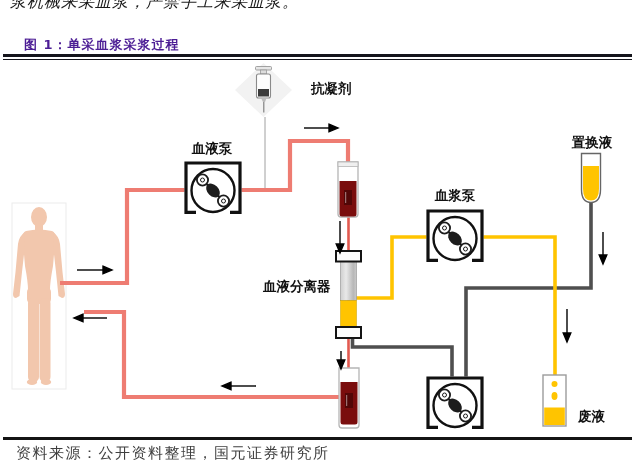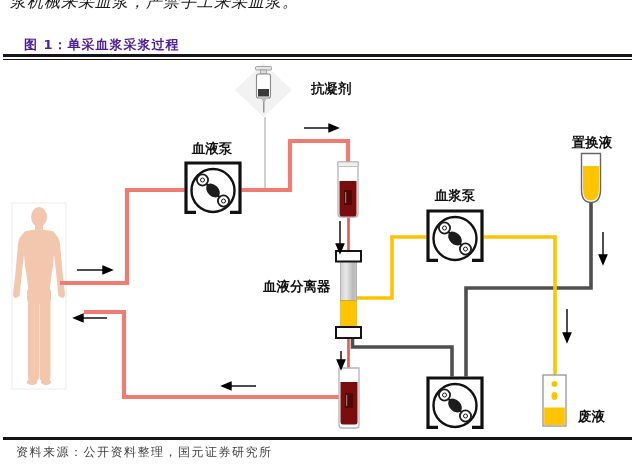--- a/index.html
+++ b/index.html
@@ -6,21 +6,21 @@
   body{width:636px;height:473px;position:relative;overflow:hidden;
        font-family:"DejaVu Sans","Liberation Sans",sans-serif;color:#1a1a1a;}
   .top-clip{position:absolute;top:0;left:10px;right:0;height:11px;overflow:hidden;font-style:italic;}
   .top-clip .txt{margin-top:-8px;font-size:16px;letter-spacing:1px;font-weight:500;white-space:nowrap;}
   .fig-title{position:absolute;top:36px;left:8px;font-size:13px;font-weight:bold;
              color:#4c1d95;letter-spacing:1px;margin-left:16px;}
   .rule-double{position:absolute;top:54px;left:3px;width:629px;height:2px;
                border-top:3px solid #15151c;border-bottom:1px solid #15151c;}
   .figure{position:absolute;top:60px;left:0;width:636px;height:377px;}
   .rule-bottom{position:absolute;top:437px;left:3px;width:629px;height:2.5px;background:#141414;}
-  .source{position:absolute;top:444px;left:16px;font-size:12px;color:#3f3f3f;
+  .source{position:absolute;top:444px;left:16px;font-size:15px;color:#3f3f3f;
           letter-spacing:1.5px;font-family:Liberation Mono, monospace;}
   svg text{font-family:"DejaVu Sans","Liberation Sans",sans-serif;font-weight:600;fill:#111;}
   .lbl{font-size:13.5px;}
 </style>
 </head>
 <body>
 
 <div class="top-clip">
   <div class="txt">浆机械来采血浆，严禁手工来采血浆。</div>
 </div>

